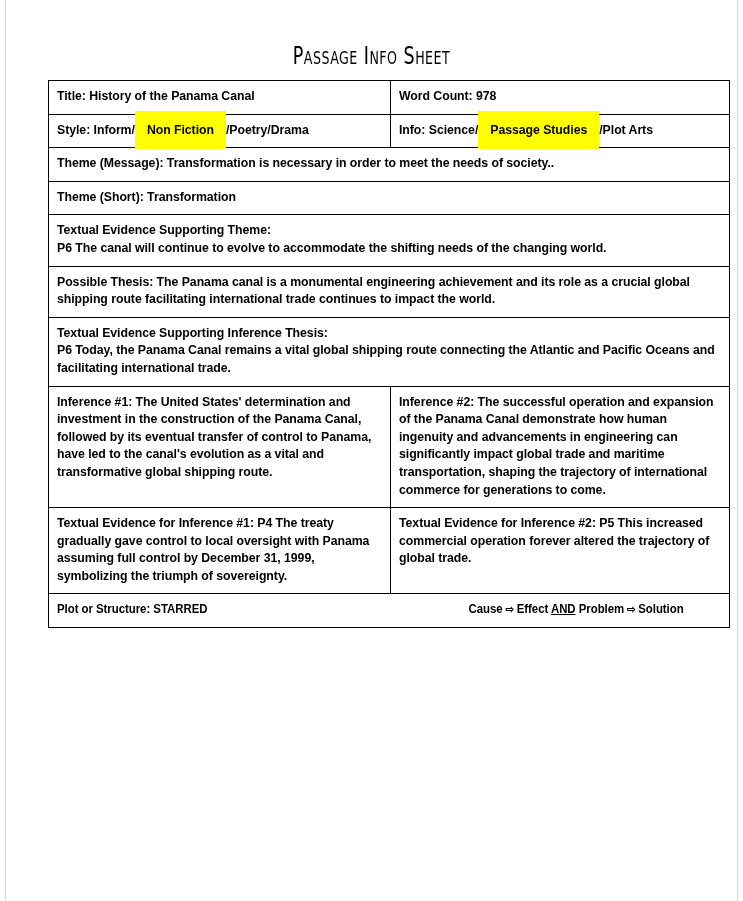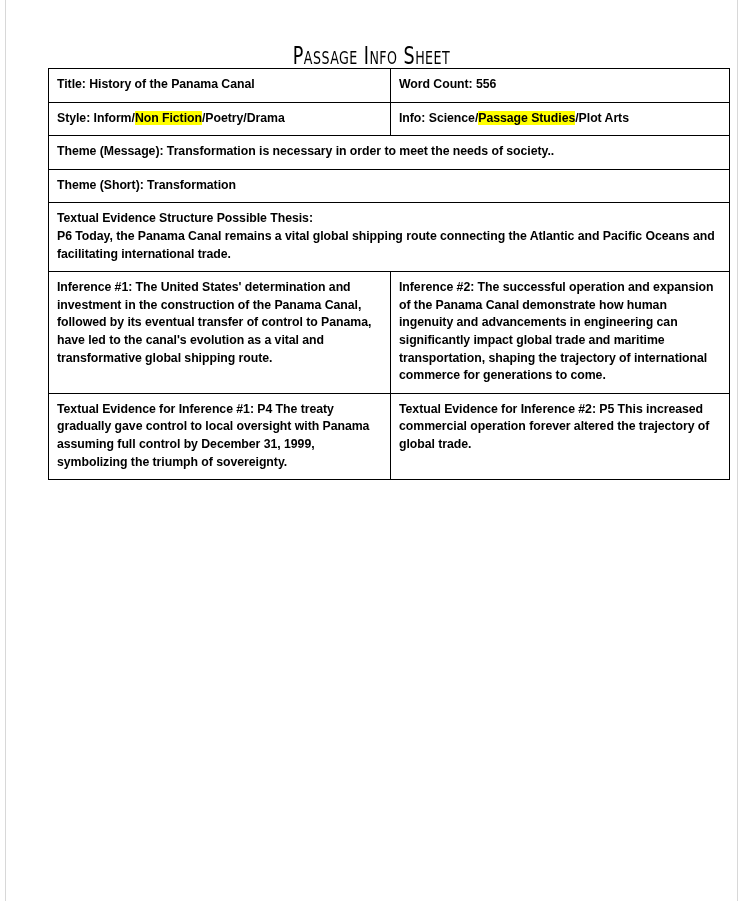--- a/index.html
+++ b/index.html
@@ -49,21 +49,21 @@
     letter-spacing: 0.6px;
     transform: scaleX(0.78);
     transform-origin: center top;
     color: #000;
     white-space: nowrap;
   }
 
   table.info {
     position: absolute;
     left: 48px;
-    top: 68px;
+    top: 80px;
     width: 647px;
     border-collapse: collapse;
     table-layout: fixed;
   }
   table.info td {
     border: 1.4px solid #000000;
     vertical-align: top;
     padding: 7px 8px 8px 8px;
     font-family: "Liberation Sans Narrow", "Liberation Sans", sans-serif;
     font-size: 12.3px;
@@ -78,21 +78,21 @@
     width: 107.5%;
   }
   .col-left  { width: 325px; }
   .col-right { width: 322px; }
 
   .line { display: block; }
 
   mark.hl {
     background: #ffff00;
     color: #000;
-    padding: 0;
+    padding: 12px;
   }
 
   .u { text-decoration: underline; }
 
   .row-plot .cell {
     display: flex;
     justify-content: space-between;
     align-items: baseline;
   }
   .plot-right {
@@ -116,21 +116,21 @@
   <div class="doc-title">Passage Info Sheet</div>
 
   <table class="info">
     <tbody>
 
       <tr>
         <td class="col-left">
           <span class="cell">Title: History of the Panama Canal</span>
         </td>
         <td class="col-right">
-          <span class="cell">Word Count: 556</span>
+          <span class="cell">Word Count: 978</span>
         </td>
       </tr>
 
 
       <tr>
         <td class="col-left">
           <span class="cell"><span>Style: Inform/</span><mark class="hl">Non Fiction</mark><span>/Poetry/Drama</span></span>
         </td>
         <td class="col-right">
           <span class="cell"><span>Info:  Science/</span><mark class="hl">Passage Studies</mark><span>/Plot Arts</span></span>
@@ -142,26 +142,39 @@
           <span class="cell">Theme (Message): Transformation is necessary in order to meet the needs of society..</span>
         </td>
       </tr>
 
       <tr>
         <td colspan="2">
           <span class="cell">Theme (Short): Transformation</span>
         </td>
       </tr>
 
-
-
       <tr>
         <td colspan="2">
           <span class="cell">
-            <span class="line">Textual Evidence Structure Possible Thesis:</span>
+            <span class="line">Textual Evidence Supporting Theme:</span>
+            <span class="line">P6 The canal will continue to evolve to accommodate the shifting needs of the changing world.</span>
+          </span>
+        </td>
+      </tr>
+
+      <tr>
+        <td colspan="2">
+          <span class="cell">Possible Thesis: The Panama canal is a monumental engineering achievement and its role as a crucial global shipping route facilitating international trade continues to impact the world.</span>
+        </td>
+      </tr>
+
+      <tr>
+        <td colspan="2">
+          <span class="cell">
+            <span class="line">Textual Evidence Supporting Inference Thesis:</span>
             <span class="line">P6 Today, the Panama Canal remains a vital global shipping route connecting the Atlantic and Pacific Oceans and facilitating international trade.</span>
           </span>
         </td>
       </tr>
 
       <tr>
         <td class="col-left">
           <span class="cell">Inference #1:  The United States' determination and investment in the construction of the Panama Canal, followed by its eventual transfer of control to Panama, have led to the canal's evolution as a vital and transformative global shipping route.</span>
         </td>
         <td class="col-right">
@@ -172,16 +185,26 @@
       <tr>
         <td class="col-left">
           <span class="cell">Textual Evidence for Inference #1: P4 The treaty gradually gave control to local oversight with Panama assuming full control by December 31, 1999, symbolizing the triumph of sovereignty.</span>
         </td>
         <td class="col-right">
           <span class="cell">Textual Evidence for Inference #2: P5 This increased commercial operation forever altered the trajectory of global trade.</span>
         </td>
       </tr>
 
 
+      <tr class="row-plot">
+        <td colspan="2">
+          <span class="cell">
+            <span>Plot or Structure:  STARRED</span>
+            <span class="plot-right"><span>Cause</span><span class="arrow">⇨</span><span>Effect</span>
+              <span class="u">AND</span>
+              <span>Problem</span><span class="arrow">⇨</span><span>Solution</span></span>
+          </span>
+        </td>
+      </tr>
 
     </tbody>
   </table>
 </div>
 
 </body></html>

